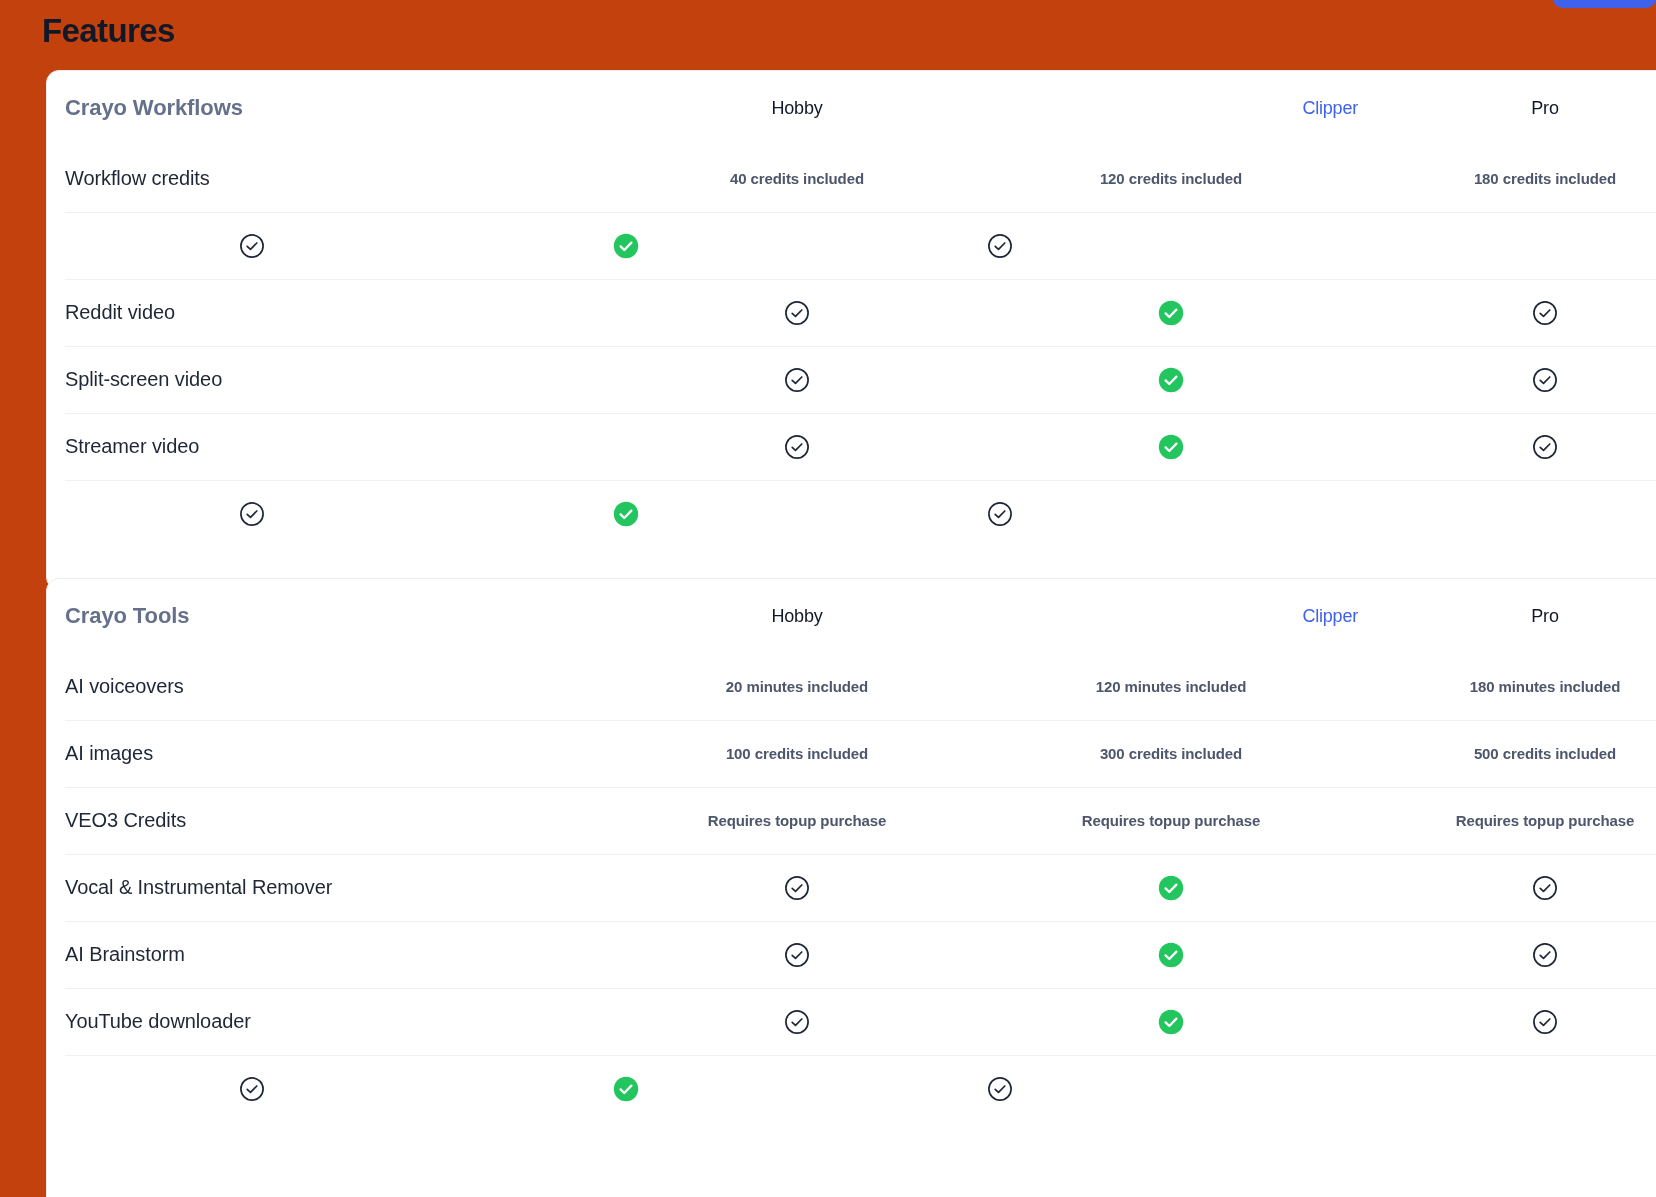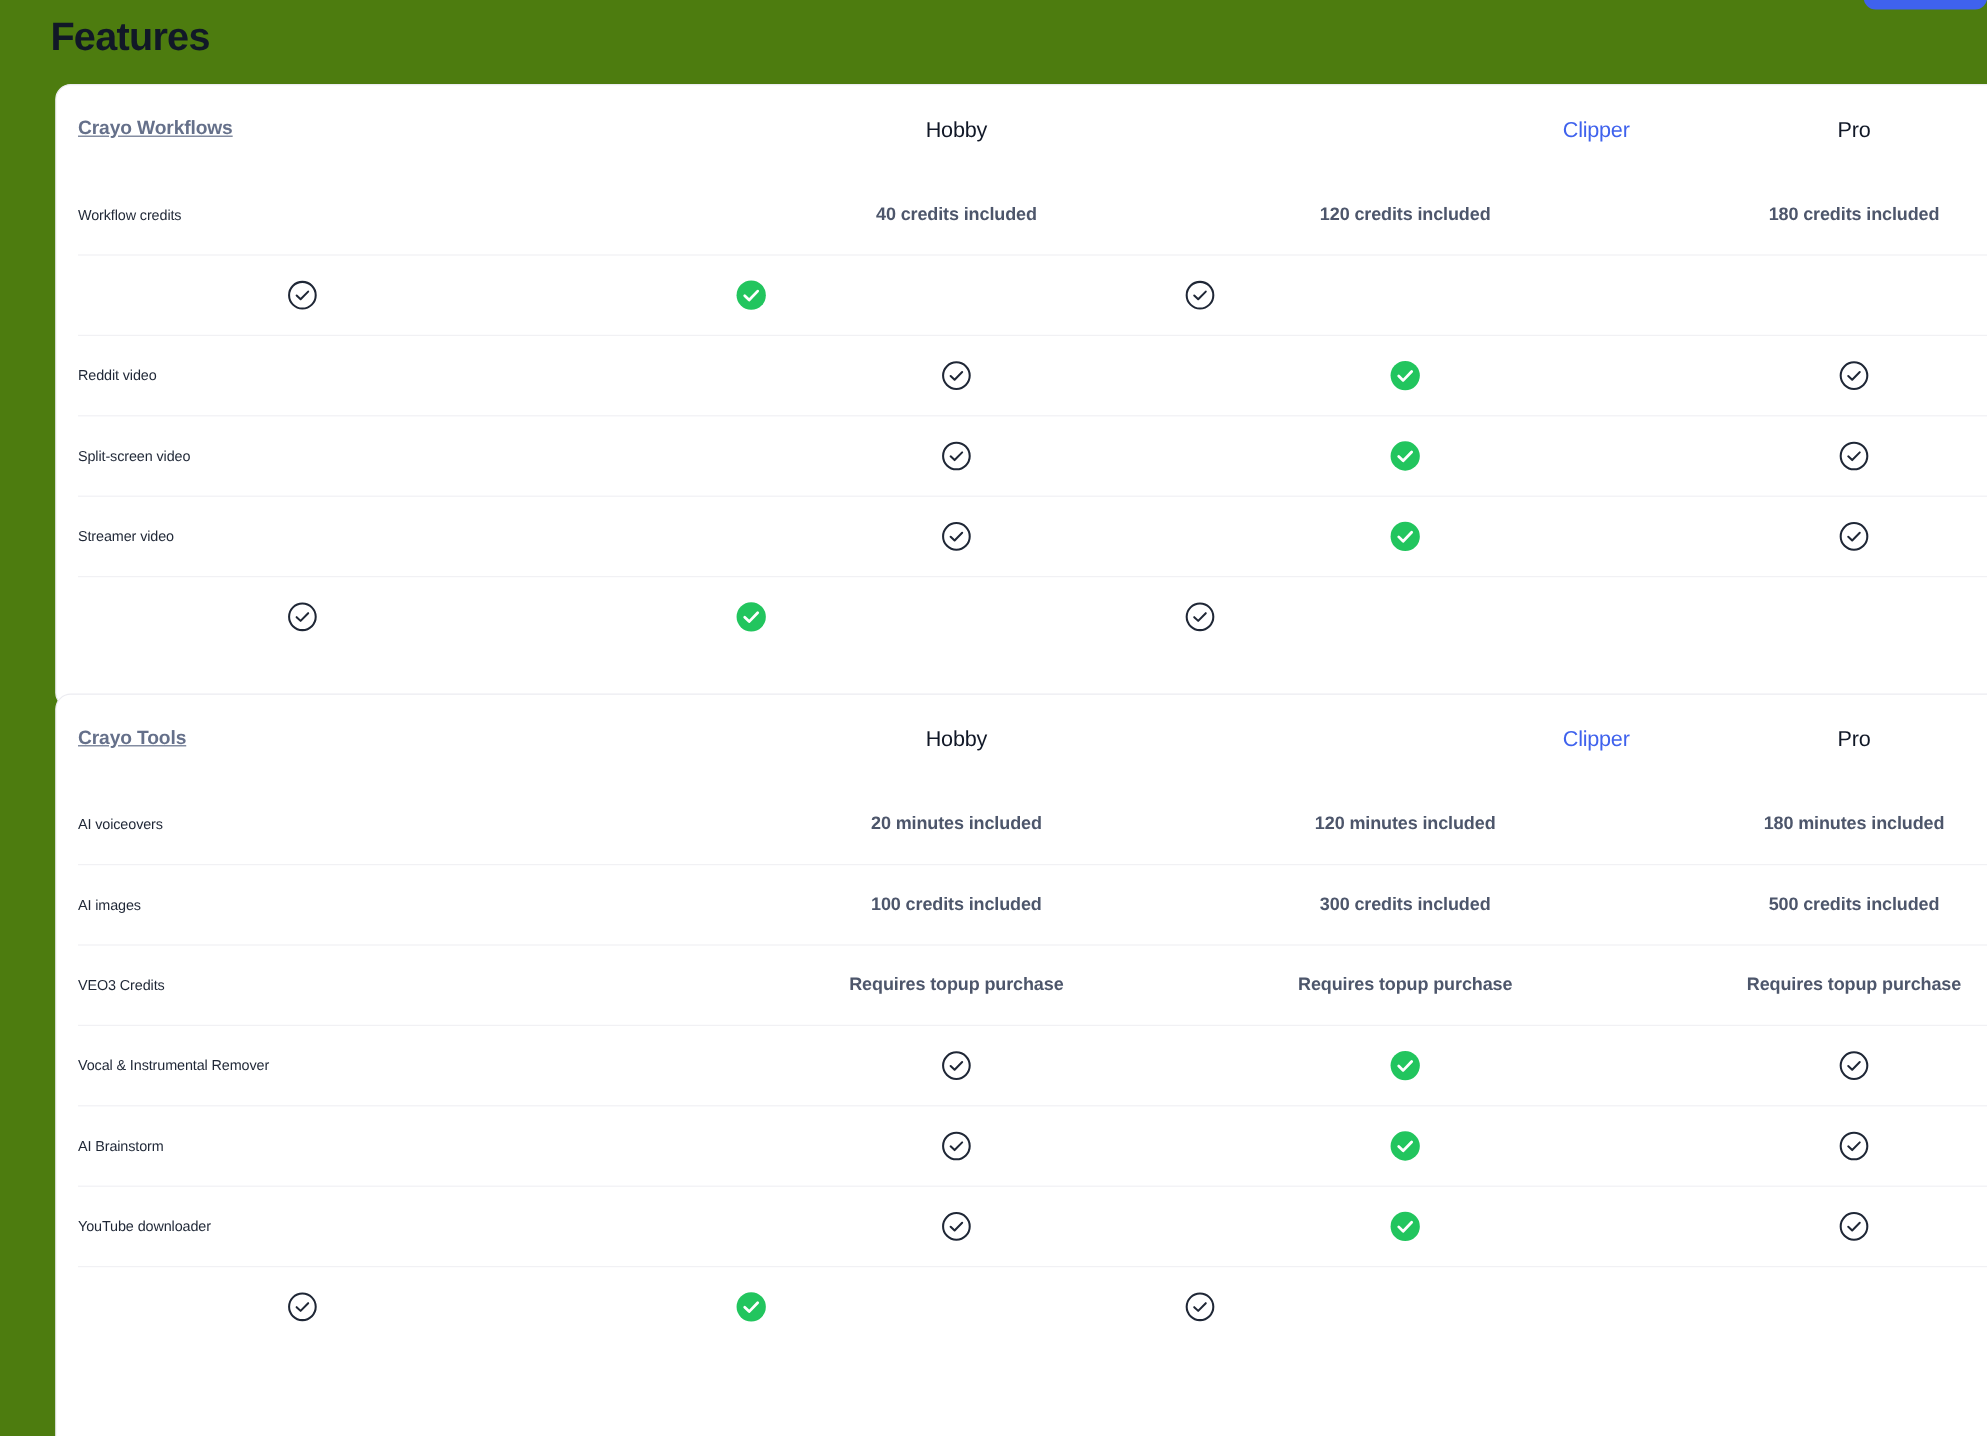--- a/index.html
+++ b/index.html
@@ -10,21 +10,21 @@
     overflow: hidden;
     background: #ffffff;
     font-family: "Liberation Sans", sans-serif;
     -webkit-font-smoothing: antialiased;
   }
 
   .page {
     position: relative;
     width: 1656px;
     height: 1197px;
-    background: #4d7c0f;
+    background: #c2410c;
   }
 
   
   .top-cta {
     position: absolute;
     top: -34px;
     right: 0px;
     width: 103px;
     height: 42px;
     background: #3f62ed;
@@ -75,29 +75,28 @@
     top: 0;
     height: 1px;
     background: #f1f1f4;
   }
   .row--head { height: 74px; }
   .row--head + .row::before { background: transparent; }
 
   .cell-label {
     width: 545px;
     flex: none;
-    font-size: 12px;
+    font-size: 20px;
     color: #1f2736;
     letter-spacing: -0.1px;
   }
   .cell-label--section {
-    font-size: 16px;
+    font-size: 22px;
     font-weight: 700;
     color: #65708a;
-    text-decoration: underline;
   }
 
   .cell-plan {
     width: 374px;
     flex: none;
     text-align: center;
     font-size: 15px;
     color: #4d566b;
     letter-spacing: -0.1px;
     font-weight: bold;

